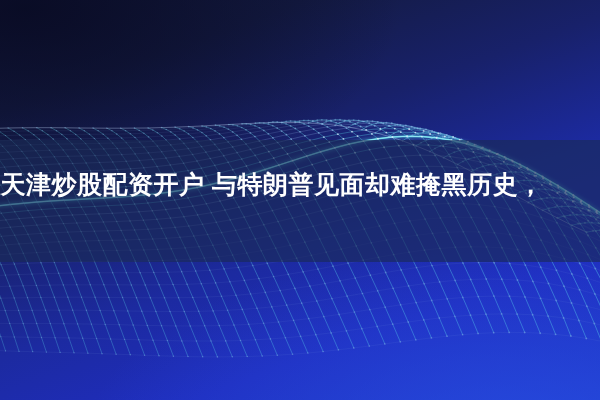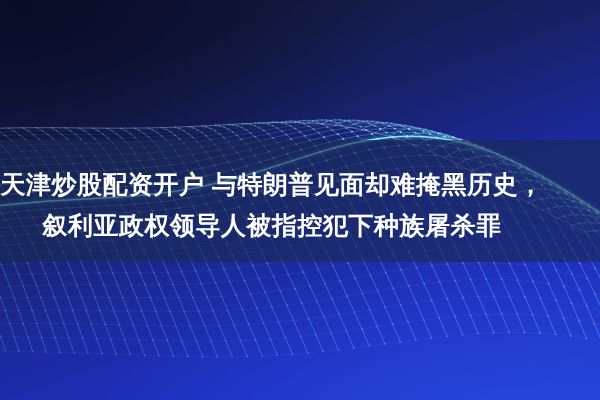--- a/index.html
+++ b/index.html
@@ -1298,16 +1298,15 @@
           <circle cx="586.3" cy="338.4" r="0.99" fill="#8fb6e8" fill-opacity="0.388"></circle>
           <circle cx="601.5" cy="341.3" r="1.00" fill="#8fb6e8" fill-opacity="0.389"></circle>
         </g>
       </svg>
     </div>
 
   <div class="overlay-band" style="top: 140px; height: 122px; background: rgba(26, 42, 84, 0.62);"></div>
 
   <div class="title-block" style="top: 164px; font-size: 25px; line-height: 41px; color: rgb(255, 255, 255); text-align: center;">
     <span class="title-line">天津炒股配资开户 与特朗普见面却难掩黑历史，</span>
-    <span class="title-line">叙利亚政权领导人被指控犯下种族屠杀罪</span>
   </div>
 
 </div>
 
 </body></html>

